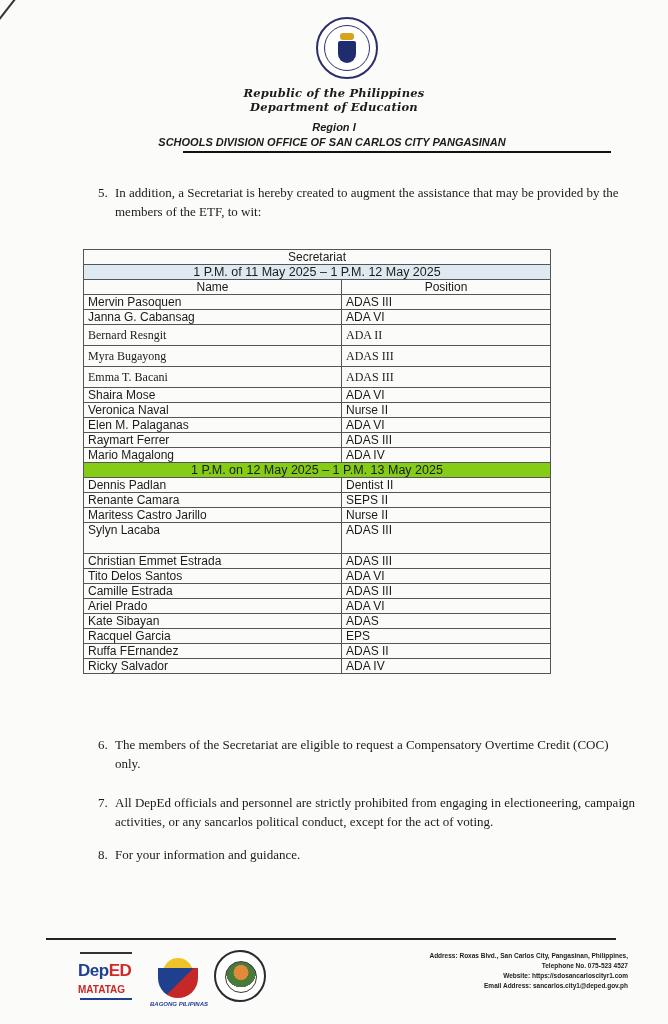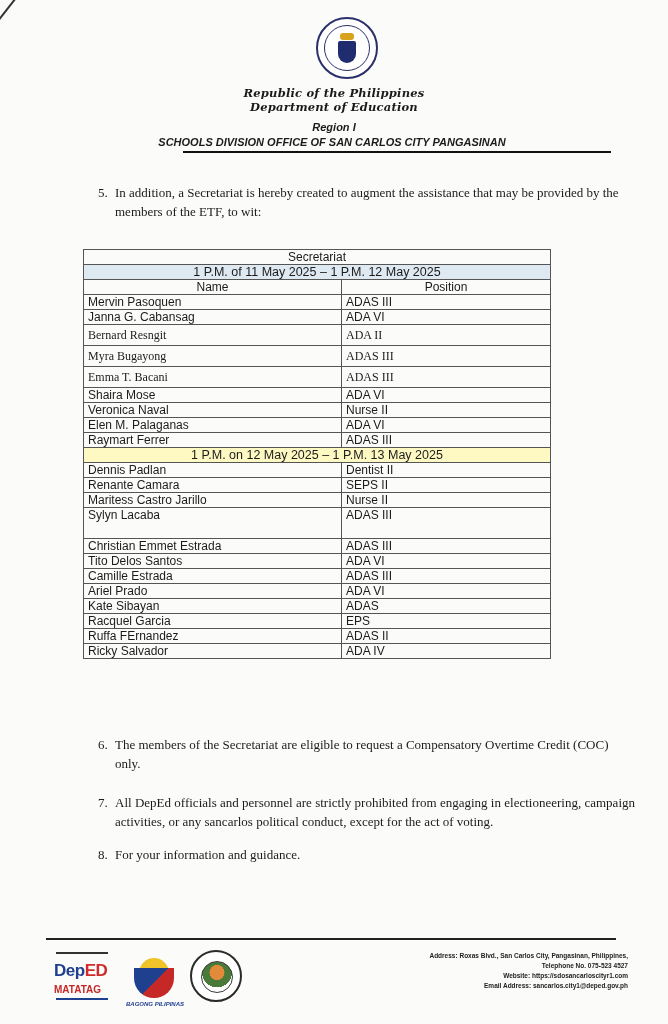--- a/index.html
+++ b/index.html
@@ -48,28 +48,28 @@
 
   
   table.sec {
     position: absolute; left: 83px; top: 249px; width: 468px; border-collapse: collapse;
     font-family: "Liberation Sans", sans-serif; font-size: 12px; color: #1b1b1b;
   }
   table.sec td, table.sec th { border: 1px solid #555; padding: 0 4px; line-height: 14px; height: 13px; }
   table.sec th { font-weight: normal; text-align: center; }
   .title-row th { font-weight: bold; height: 18px; }
   .period-a th { background: #dfe9f2; font-weight: bold; font-size: 12.5px; }
-  .period-b th { background: #fef9c3; font-weight: normal; font-size: 12.5px; }
+  .period-b th { background: #84cc16; font-weight: normal; font-size: 12.5px; }
   table.sec td.name { width: 249px; }
   tr.tall td { height: 20px; font-family: Liberation Serif, serif; }
   tr.xtall td { height: 30px; vertical-align: top; }
 
   
   .foot-rule { position: absolute; left: 46px; top: 938px; width: 570px; height: 1.5px; background: #222; }
-  .logo { position: absolute; }
+  .logo { position: absolute; margin-left: 24px; }
   .deped { left: 54px; top: 952px; width: 60px; height: 60px; font-family: "Liberation Sans", sans-serif; }
   .deped .bar { position: absolute; left: 2px; top: 0; width: 52px; height: 2px; background: #333; }
   .deped .w1 { position: absolute; left: 0; top: 9px; font-weight: bold; font-size: 17px; color: #1f3f8f; letter-spacing: -0.5px; }
   .deped .w1 .ed { color: #d02a2a; }
   .deped .w2 { position: absolute; left: 0; top: 32px; font-weight: bold; font-size: 10px; color: #c62828; }
   .deped .bar2 { position: absolute; left: 2px; top: 46px; width: 52px; height: 2px; background: #1f3f8f; }
   .bp { left: 126px; top: 950px; width: 60px; height: 62px; }
   .bp .sun { position: absolute; left: 13px; top: 8px; width: 30px; height: 16px; background: #f0c328; border-radius: 15px 15px 0 0; }
   .bp .emb { position: absolute; left: 8px; top: 18px; width: 40px; height: 30px; border-radius: 0 0 20px 20px;
     background: linear-gradient(135deg, #1f3f8f 0%, #1f3f8f 50%, #c62828 50%, #c62828 100%); }
@@ -145,20 +145,24 @@
         <td>Nurse II</td>
       </tr>
       <tr>
         <td class="name">Elen M. Palaganas</td>
         <td>ADA VI</td>
       </tr>
       <tr>
         <td class="name">Raymart Ferrer</td>
         <td>ADAS III</td>
       </tr>
+      <tr>
+        <td class="name">Mario Magalong</td>
+        <td>ADA IV</td>
+      </tr>
       <tr class="period-b">
         <th colspan="2">1 P.M. on 12 May 2025 – 1 P.M. 13 May 2025</th>
       </tr>
       <tr>
         <td class="name">Dennis Padlan</td>
         <td>Dentist II</td>
       </tr>
       <tr>
         <td class="name">Renante Camara</td>
         <td>SEPS II</td>

